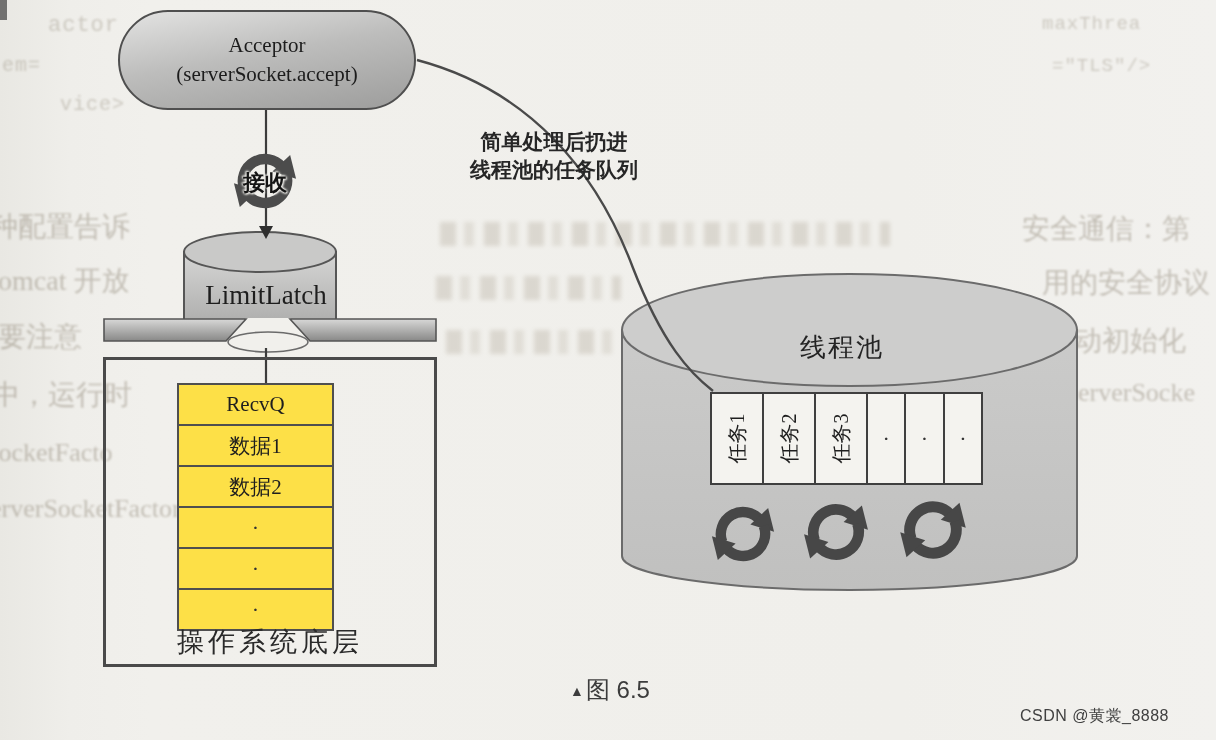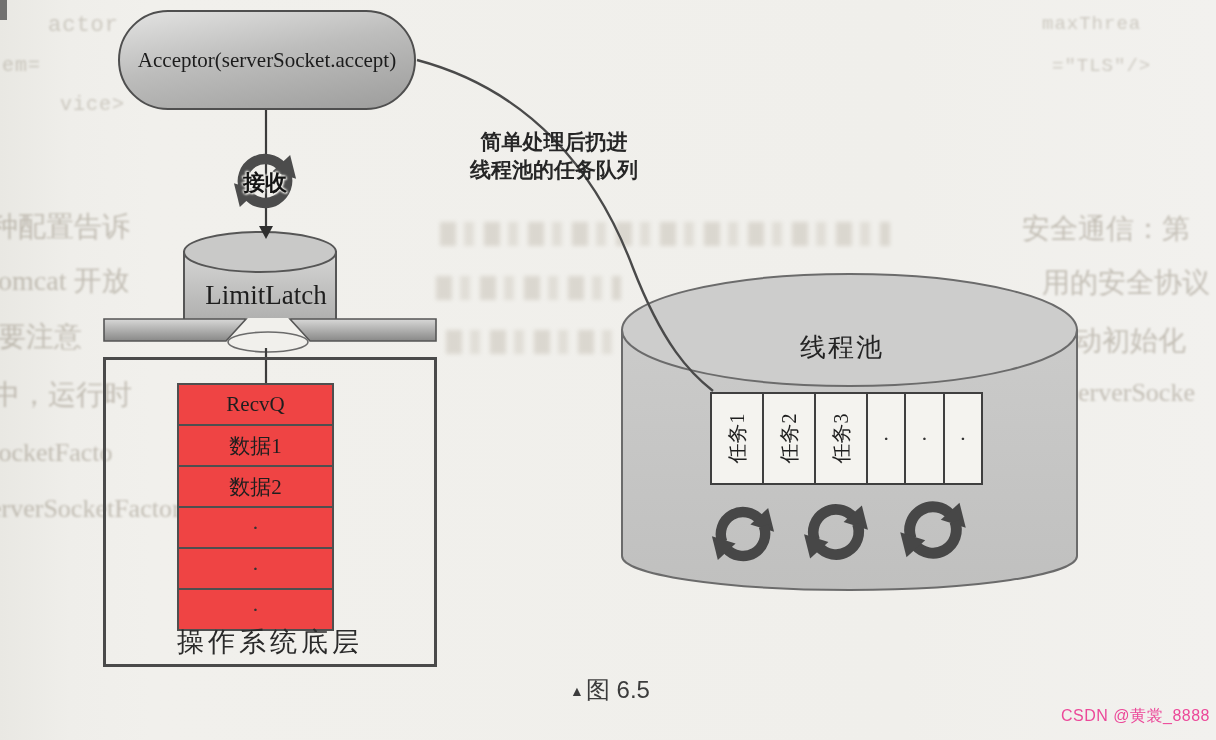--- a/index.html
+++ b/index.html
@@ -17,63 +17,63 @@
   .bleed.mono{font-family:"Liberation Mono",monospace;letter-spacing:1px;color:rgba(130,120,102,.32);}
   .ghost{position:absolute;z-index:0;height:24px;filter:blur(2.2px);opacity:.42;
     background:repeating-linear-gradient(90deg,rgba(148,136,116,.55) 0 16px,rgba(148,136,116,0) 16px 24px,
       rgba(148,136,116,.4) 24px 34px,rgba(148,136,116,0) 34px 44px);}
   .corner-mark{position:absolute;left:0;top:0;width:7px;height:20px;background:#4a4a4a;opacity:.75;z-index:2;}
 
   
   .capsule{left:118px;top:10px;width:298px;height:100px;border-radius:52px;
     border:2px solid #4f4f4f;box-sizing:border-box;
     background:linear-gradient(170deg,#e3e3e2 0%,#bdbdbc 45%,#9d9d9c 100%);
-    display:flex;flex-direction:row;align-items:center;justify-content:center;
+    display:flex;flex-direction:column;align-items:center;justify-content:center;
     color:#1c1c1c;font-size:21px;line-height:1.38;text-align:center;}
 
   
   .cyc{color:#474747;}
   .cyc-small{left:226px;top:144px;width:78px;height:74px;color:#4c4c4c;}
   .receive-label{left:226px;top:168px;width:78px;text-align:center;
     font-family:"Liberation Sans",sans-serif;font-weight:bold;font-size:22px;color:#141414;
     text-shadow:0 0 3px #f0efeb,0 0 3px #f0efeb,1px 1px 2px #f0efeb,-1px -1px 2px #f0efeb;}
 
   .limitlatch-label{left:184px;top:280px;width:164px;text-align:center;font-size:27px;color:#1e1e1e;}
   .pool-label{left:747px;top:290px;width:190px;text-align:center;font-size:26px;color:#242424;
     font-family:"Liberation Sans",sans-serif;letter-spacing:2px;margin-top:40px;}
 
   
   .arrow-label{left:442px;top:128px;width:224px;text-align:center;
     font-family:"Liberation Sans",sans-serif;font-weight:bold;font-size:21px;line-height:1.33;color:#262626;}
 
   
   .os-box{left:103px;top:357px;width:334px;height:310px;border:3px solid #4a4a4a;box-sizing:border-box;background:transparent;}
-  .recvq{left:177px;top:383px;width:153px;border:2px solid #4f4f4f;box-sizing:content-box;background:#ef4444;}
+  .recvq{left:177px;top:383px;width:153px;border:2px solid #4f4f4f;box-sizing:content-box;background:#fde047;}
   .recvq .row{height:39px;display:flex;align-items:center;justify-content:center;
     font-size:21px;color:#1e1e1e;border-top:2px solid #4f4f4f;}
   .recvq .row:first-child{border-top:none;}
   .recvq .row.dot{font-size:22px;color:#333;}
   .os-label{left:103px;top:624px;width:334px;text-align:center;font-size:27px;color:#2a2a2a;letter-spacing:4px;}
 
   
   .task-queue{left:710px;top:392px;width:273px;height:93px;border:2px solid #3f3f3f;
     box-sizing:border-box;display:flex;background:#f4f3ef;z-index:2;}
   .task-queue .cell{flex:1 1 0;border-left:2px solid #3f3f3f;position:relative;
     display:flex;align-items:center;justify-content:center;}
   .task-queue .cell:first-child{border-left:none;}
   .task-queue .vtext{transform:rotate(-90deg);white-space:nowrap;font-size:20px;color:#1e1e1e;}
   .task-queue .dot{font-size:22px;color:#333;}
 
   .caption{left:400px;top:674px;width:420px;display:flex;justify-content:center;align-items:baseline;
     gap:30px;color:#3c3c3c;font-family:"Liberation Sans",sans-serif;font-size:24px;}
   .caption .fig{display:flex;align-items:baseline;gap:2px;}
   .caption .marker{font-size:14px;position:relative;top:-2px;}
 
-  .watermark{left:1020px;top:706px;width:190px;text-align:right;
-    font-family:"Liberation Sans",sans-serif;font-size:16px;color:#ec4899;letter-spacing:.5px;}
+  .watermark{left:1020px;top:706px;width:190px;
+    font-family:"Liberation Sans",sans-serif;font-size:16px;color:#404040;letter-spacing:.5px;}
 </style>
 </head>
 <body>
 
 <svg width="0" height="0" style="position:absolute" aria-hidden="true">
   <defs>
     <g id="cychalf">
       <path d="M22 61 A30 30 0 0 1 73 31" fill="none" stroke="currentColor" stroke-width="14"></path>
       <polygon points="60,37 84,15 92,47" fill="currentColor"></polygon>
     </g>

